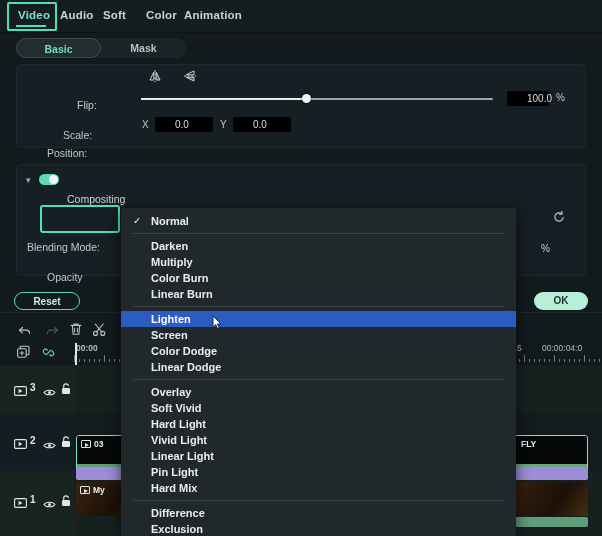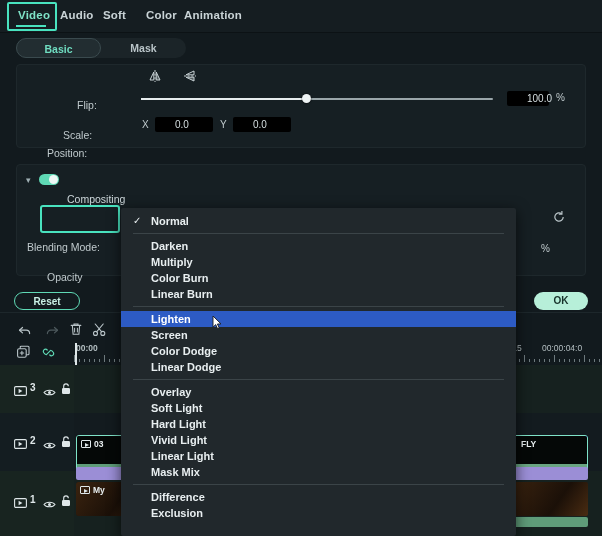--- a/index.html
+++ b/index.html
@@ -580,25 +580,26 @@
       <div class="menu-item">Multiply</div>
       <div class="menu-item">Color Burn</div>
       <div class="menu-item">Linear Burn</div>
       <div class="menu-sep"></div>
       <div class="menu-item highlight">Lighten</div>
       <div class="menu-item">Screen</div>
       <div class="menu-item">Color Dodge</div>
       <div class="menu-item">Linear Dodge</div>
       <div class="menu-sep"></div>
       <div class="menu-item">Overlay</div>
-      <div class="menu-item">Soft Light</div>
+      <div class="menu-item">Soft Vivid</div>
       <div class="menu-item">Hard Light</div>
       <div class="menu-item">Vivid Light</div>
       <div class="menu-item">Linear Light</div>
-      <div class="menu-item">Mask Mix</div>
+      <div class="menu-item">Pin Light</div>
+      <div class="menu-item">Hard Mix</div>
       <div class="menu-sep"></div>
       <div class="menu-item">Difference</div>
       <div class="menu-item">Exclusion</div>
     </div>
 
   <div class="cursor">
     <svg width="11" height="15" viewBox="0 0 11 15">
       <path d="M1 1 L1 12.2 L3.7 9.6 L5.5 13.6 L7.2 12.8 L5.4 9 L9 8.9 z" fill="#ffffff" stroke="#1b1b1b" stroke-width="0.9" stroke-linejoin="round"></path>
     </svg>
   </div>

